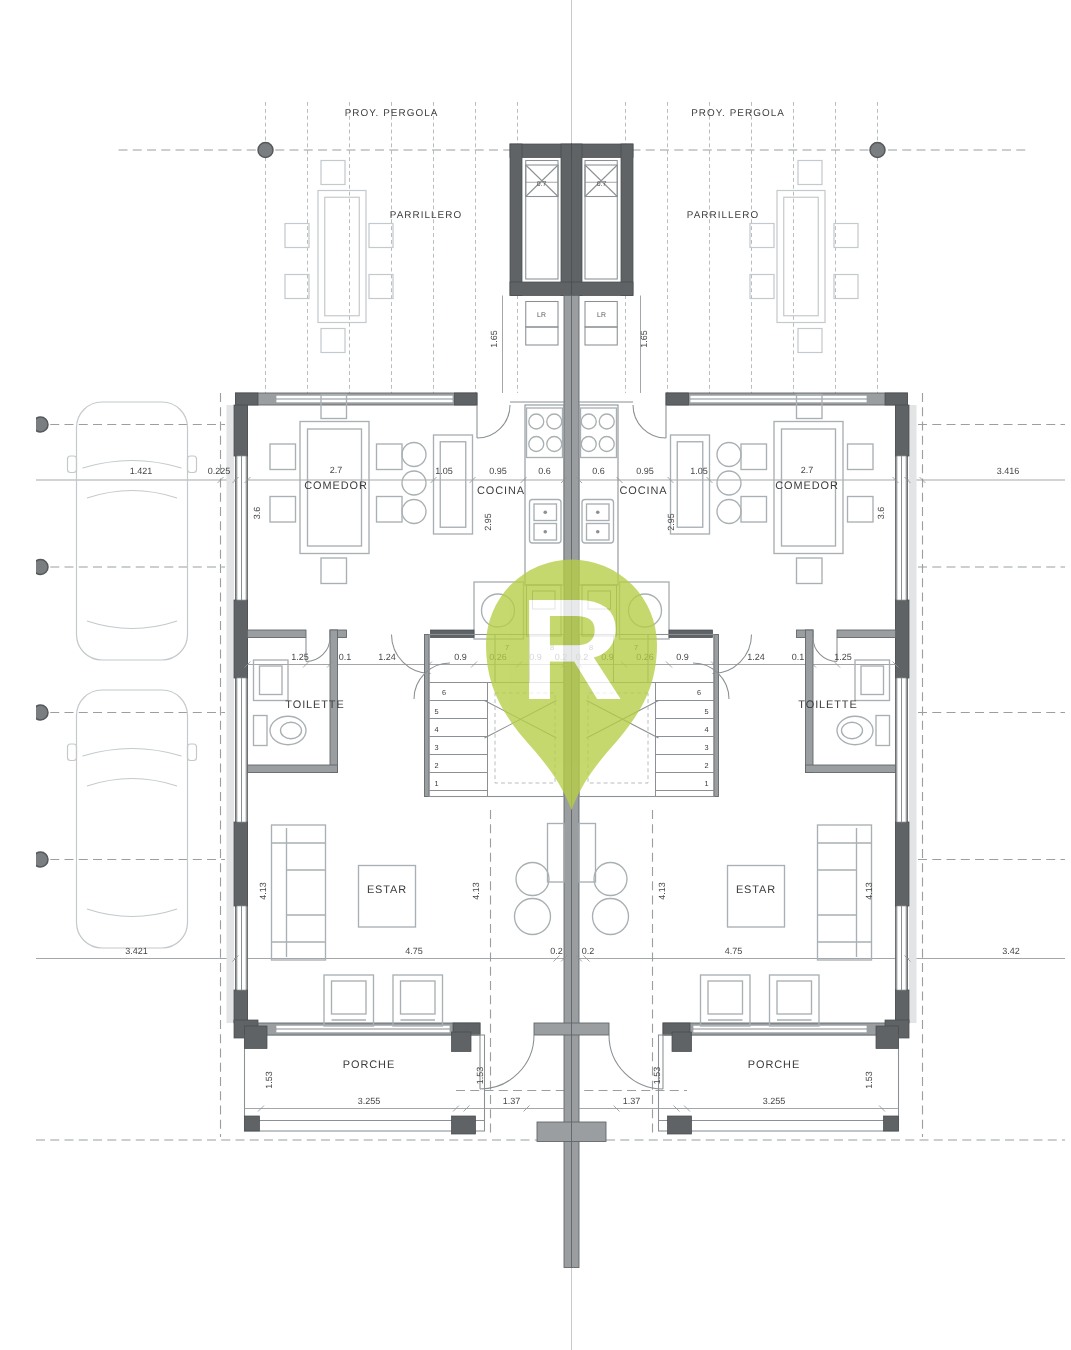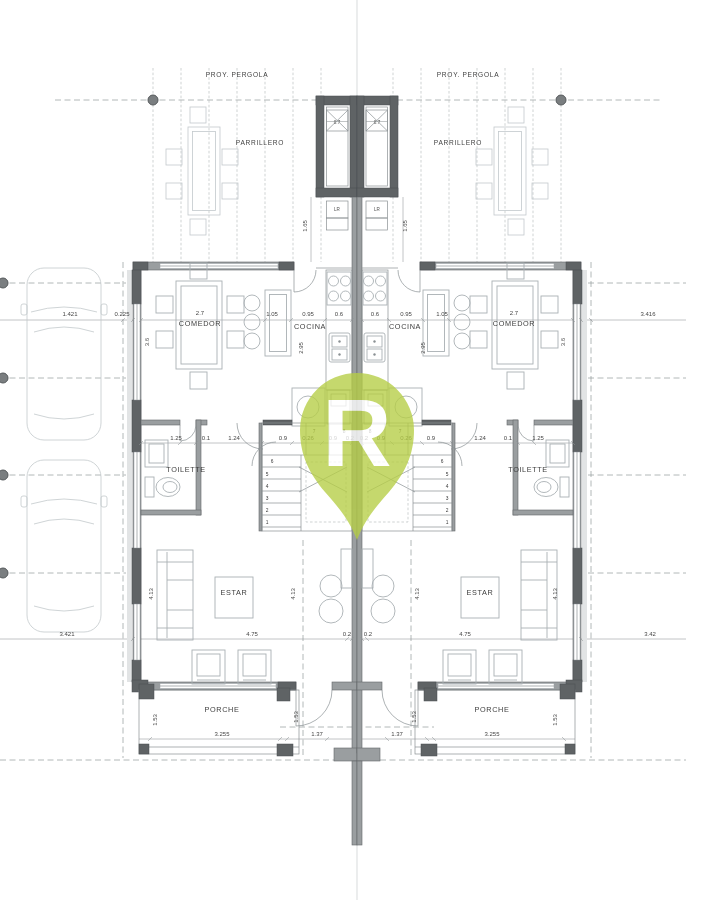--- a/index.html
+++ b/index.html
@@ -1,16 +1,16 @@
 <!DOCTYPE html>
 <html><head>
 <meta charset="utf-8">
 <style>
   html,body{margin:0;padding:0;background:#ffffff;}
-  #stage{position:relative;width:686px;height:900px;background:#fff;overflow:hidden;}
+  #stage{position:relative;width:686px;height:900px;background:#fff;overflow:hidden;padding-left:24px;}
   svg{display:block;}
   
   .w   {fill:#9a9ea0;stroke:#63676a;stroke-width:.6;}
   .wd  {fill:#5f6365;stroke:#4a4e50;stroke-width:.5;}
   .ln  {stroke:#8a9093;stroke-width:.7;fill:none;}
   .f   {stroke:#a9b0b3;stroke-width:.9;fill:none;}
   .f2  {stroke:#c3c9cc;stroke-width:.8;fill:none;}
   .dim {stroke:#909496;stroke-width:.55;fill:none;}
   .dsh {stroke:#9aa0a2;stroke-width:.75;fill:none;stroke-dasharray:6 3.5;}
   .dsh2{stroke:#b0b5b7;stroke-width:.6;fill:none;stroke-dasharray:2.6 2;}

